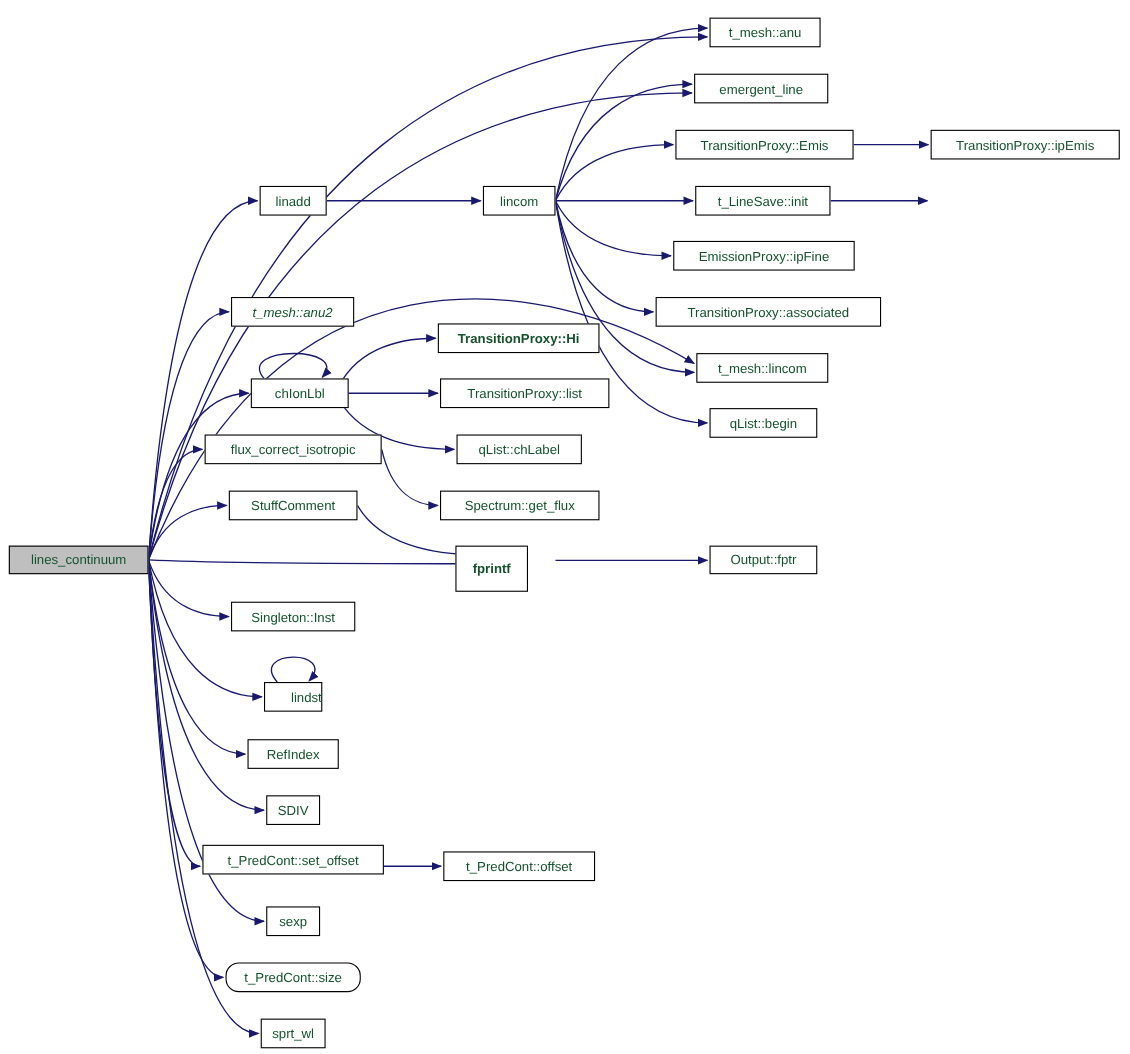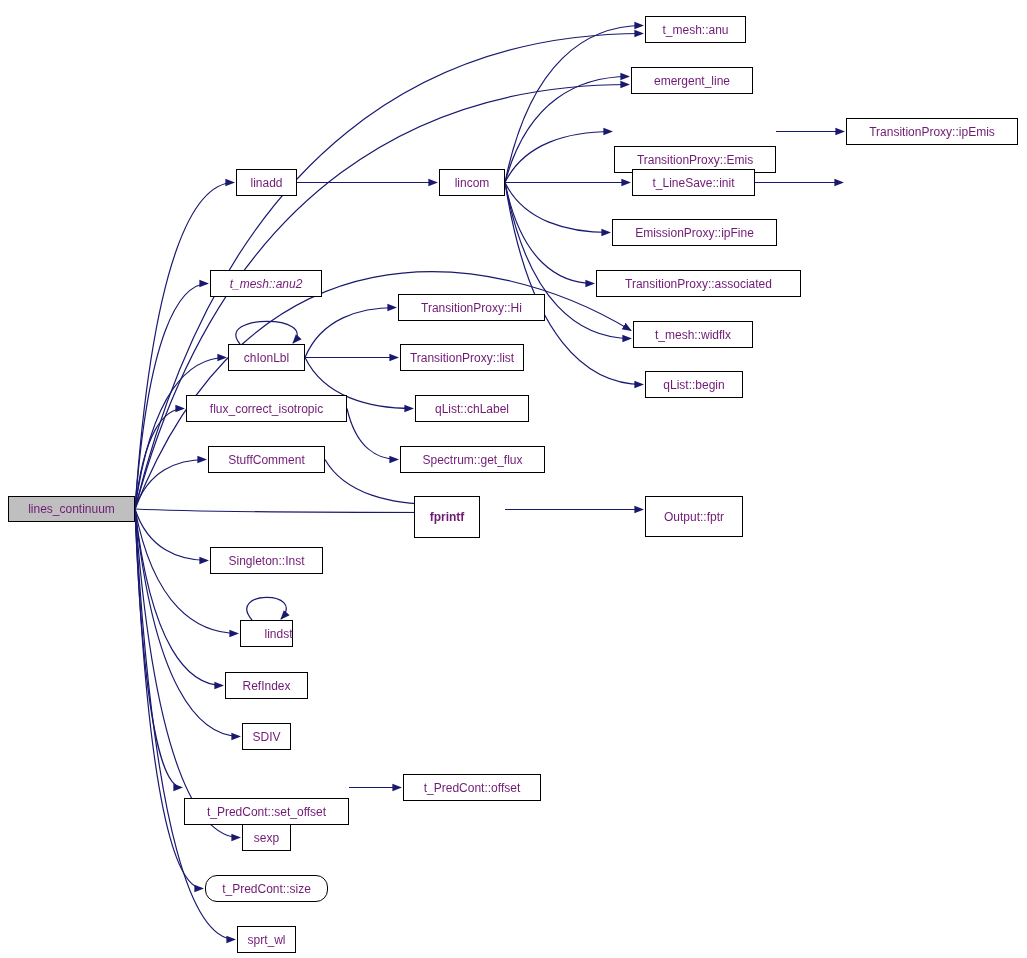--- a/index.html
+++ b/index.html
@@ -22,21 +22,21 @@
     z-index: 0;
   }
   .node {
     position: absolute;
     box-sizing: border-box;
     display: flex;
     align-items: center;
     justify-content: center;
     background: #ffffff;
     border: 1px solid #000000;
-    color: #701a75;
+    color: #14532d;
     font-size: 12px;
     line-height: 1;
     white-space: nowrap;
     z-index: 1;
     cursor: pointer;
   }
   .node.root {
     background: #bfbfbf;
     cursor: default;
   }
@@ -87,41 +87,41 @@
         <path d="M 347 408.5 C 356.18 448.28, 377.6 459.5, 398 459.5" fill="none" stroke="#191970" stroke-width="1.2" marker-end="url(#arrowhead)"></path>
         <path d="M 325 459.5 C 345.16 494.6, 392.2 504.5, 437 504.5" fill="none" stroke="#191970" stroke-width="1.2" marker-end="url(#arrowhead)"></path>
         <path d="M 505 509.5 C 529.84 509.5, 587.8 509.5, 643 509.5" fill="none" stroke="#191970" stroke-width="1.2" marker-end="url(#arrowhead)"></path>
         <path d="M 252 620 C 226 590, 307 590, 281 619" fill="none" stroke="#191970" stroke-width="1.2" marker-end="url(#arrowhead)"></path>
         <path d="M 349 787.5 C 358.36 787.5, 380.2 787.5, 401 787.5" fill="none" stroke="#191970" stroke-width="1.2" marker-end="url(#arrowhead)"></path>
       </g>
   </svg>
 <div class="node root" style="left: 8px; top: 496px; width: 127px; height: 26px;">lines_continuum</div>
     <div class="node" style="left: 645px; top: 16px; width: 101px; height: 27px;">t_mesh::anu</div>
     <div class="node" style="left: 631px; top: 67px; width: 122px; height: 27px;">emergent_line</div>
-    <div class="node" style="left: 614px; top: 118px; width: 162px; height: 27px; margin-top: 28px;">TransitionProxy::Emis</div>
+    <div class="node" style="left: 614px; top: 118px; width: 162px; height: 27px;">TransitionProxy::Emis</div>
     <div class="node" style="left: 846px; top: 118px; width: 172px; height: 27px;">TransitionProxy::ipEmis</div>
     <div class="node" style="left: 236px; top: 169px; width: 61px; height: 27px;">linadd</div>
     <div class="node" style="left: 439px; top: 169px; width: 66px; height: 27px;">lincom</div>
     <div class="node" style="left: 632px; top: 169px; width: 123px; height: 27px;">t_LineSave::init</div>
     <div class="node" style="left: 612px; top: 219px; width: 165px; height: 27px;">EmissionProxy::ipFine</div>
     <div class="node" style="left: 596px; top: 270px; width: 205px; height: 27px;">TransitionProxy::associated</div>
     <div class="node" style="left: 210px; top: 270px; width: 112px; height: 27px; font-style: italic;">t_mesh::anu2</div>
-    <div class="node" style="left: 398px; top: 294px; width: 147px; height: 27px;">TransitionProxy::Hi</div>
-    <div class="node" style="left: 633px; top: 321px; width: 120px; height: 27px;">t_mesh::widflx</div>
-    <div class="node" style="left: 228px; top: 344px; width: 77px; height: 27px;">chIonLbl</div>
-    <div class="node" style="left: 400px; top: 344px; width: 124px; height: 27px;">TransitionProxy::list</div>
+    <div class="node" style="left: 398px; top: 294px; width: 147px; height: 27px; font-weight: bold;">TransitionProxy::Hi</div>
+    <div class="node" style="left: 633px; top: 321px; width: 120px; height: 27px;">t_mesh::lincom</div>
+    <div class="node" style="left: 228px; top: 344px; width: 89px; height: 27px;">chIonLbl</div>
+    <div class="node" style="left: 400px; top: 344px; width: 154px; height: 27px;">TransitionProxy::list</div>
     <div class="node" style="left: 645px; top: 371px; width: 98px; height: 27px;">qList::begin</div>
     <div class="node" style="left: 415px; top: 395px; width: 114px; height: 27px;">qList::chLabel</div>
     <div class="node" style="left: 186px; top: 395px; width: 161px; height: 27px;">flux_correct_isotropic</div>
     <div class="node" style="left: 400px; top: 446px; width: 145px; height: 27px;">Spectrum::get_flux</div>
     <div class="node" style="left: 208px; top: 446px; width: 117px; height: 27px;">StuffComment</div>
     <div class="node" style="left: 414px; top: 496px; width: 66px; height: 42px; font-weight: bold;">fprintf</div>
-    <div class="node" style="left: 645px; top: 496px; width: 98px; height: 41px;">Output::fptr</div>
+    <div class="node" style="left: 645px; top: 496px; width: 98px; height: 26px;">Output::fptr</div>
     <div class="node" style="left: 210px; top: 547px; width: 113px; height: 27px;">Singleton::Inst</div>
     <div class="node" style="left: 240px; top: 620px; width: 53px; height: 27px; padding-left: 24px;">lindst</div>
     <div class="node" style="left: 225px; top: 672px; width: 83px; height: 27px;">RefIndex</div>
     <div class="node" style="left: 242px; top: 723px; width: 49px; height: 27px;">SDIV</div>
-    <div class="node" style="left: 184px; top: 798px; width: 165px; height: 27px;">t_PredCont::set_offset</div>
+    <div class="node" style="left: 184px; top: 768px; width: 165px; height: 27px;">t_PredCont::set_offset</div>
     <div class="node" style="left: 403px; top: 774px; width: 138px; height: 27px;">t_PredCont::offset</div>
     <div class="node" style="left: 242px; top: 824px; width: 49px; height: 27px;">sexp</div>
     <div class="node" style="left: 205px; top: 875px; width: 123px; height: 27px; border-radius: 12px;">t_PredCont::size</div>
     <div class="node" style="left: 237px; top: 926px; width: 59px; height: 27px;">sprt_wl</div>
   </div>
 
 </body></html>

